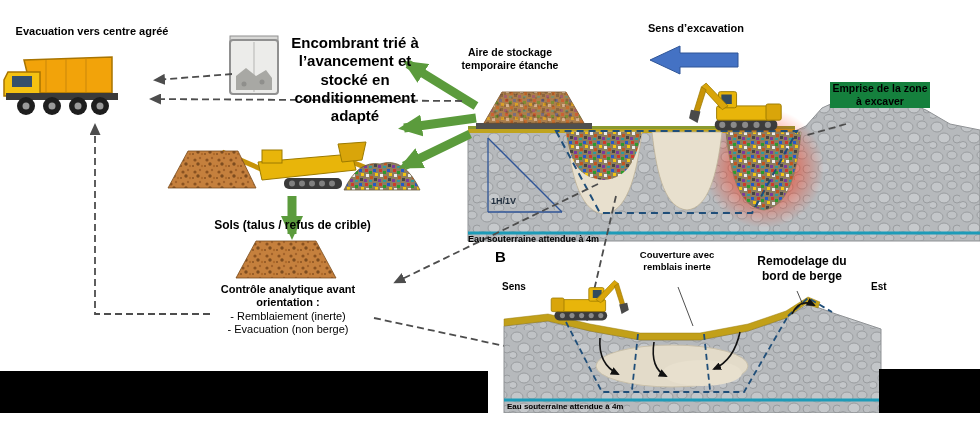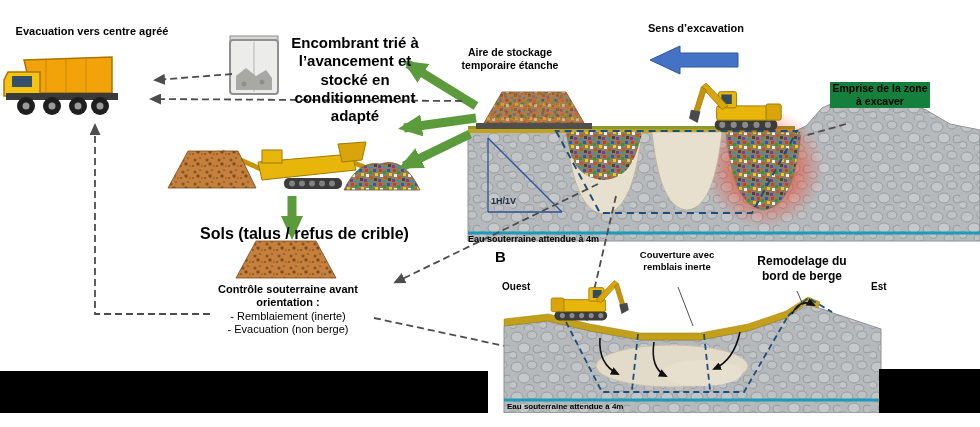--- a/index.html
+++ b/index.html
@@ -214,35 +214,35 @@
 
 <div class="lbl" style="left:280px;top:18px;width:150px;font-size:15px;margin-top:16px;">Encombrant trié à l’avancement et stocké en conditionnement adapté</div>
 
 <div class="lbl" style="left:460px;top:46px;width:100px;font-size:10.5px;">Aire de stockage temporaire étanche</div>
 
 <div class="lbl" style="left:646px;top:22px;width:100px;font-size:11px;">Sens d’excavation</div>
 
 <div class="lbl" style="left:830px;top:82px;width:100px;font-size:10.5px;background:#15803d;">Emprise de la zone à excaver</div>
 
 
-<div class="lbl nowrap" style="left:200px;top:224px;width:185px;font-size:16px;">Sols (talus / refus de crible)</div>
+<div class="lbl nowrap" style="left:200px;top:218px;width:185px;font-size:12px;">Sols (talus / refus de crible)</div>
 
 <div class="lbl" style="left:198px;top:283px;width:180px;font-size:11px;">
-  <div>Contrôle souterraine avant orientation :</div>
+  <div>Contrôle analytique avant orientation :</div>
   <div class="ctrl-item">- Remblaiement (inerte)</div>
   <div class="ctrl-item">- Evacuation (non berge)</div>
 </div>
 
 <div class="lbl nowrap" style="left:491px;top:196px;font-size:9px;color:#1f2d3d;">1H/1V</div>
 
 <div class="lbl nowrap" style="left:468px;top:234px;font-size:9px;text-align:left;">Eau souterraine attendue à 4m</div>
 
 <div class="lbl nowrap" style="left:495px;top:248px;font-size:15px;">B</div>
 
-<div class="lbl nowrap" style="left:502px;top:281px;font-size:10px;">Ouest</div>
+<div class="lbl nowrap" style="left:502px;top:281px;font-size:10px;">Sens</div>
 
 <div class="lbl" style="left:628px;top:249px;width:98px;font-size:9.5px;">Couverture avec remblais inerte</div>
 
 <div class="lbl" style="left:756px;top:254px;width:92px;font-size:12px;">Remodelage du bord de berge</div>
 
 <div class="lbl nowrap" style="left:871px;top:281px;font-size:10px;">Est</div>
 
 <div class="lbl nowrap" style="left:507px;top:402px;font-size:8px;text-align:left;">Eau souterraine attendue à 4m</div>
 
 </div>

